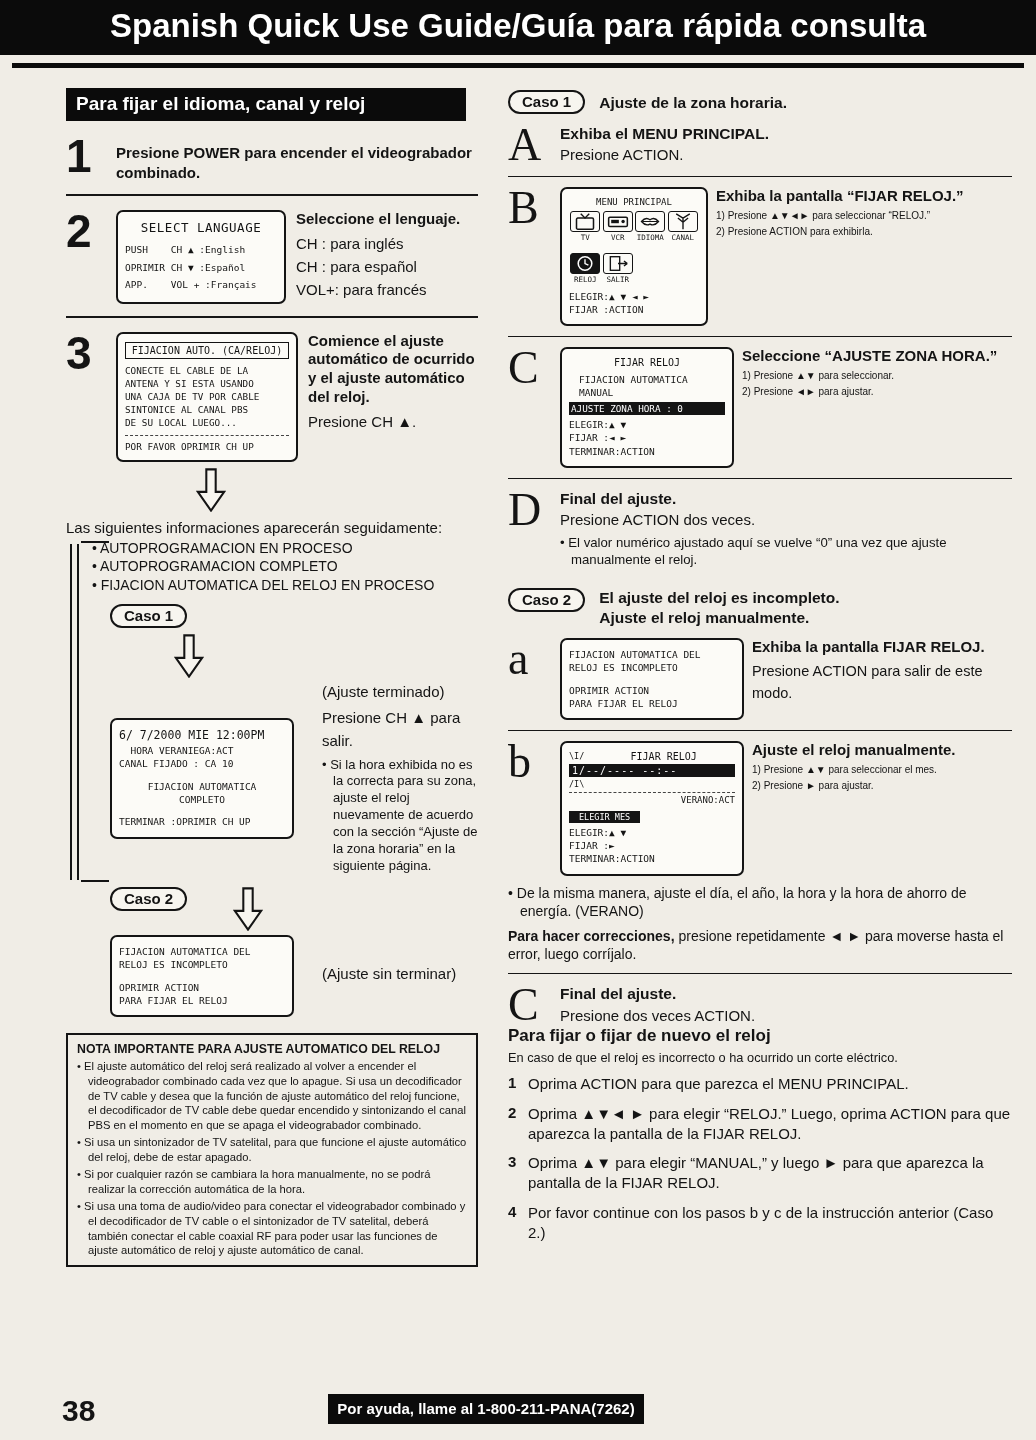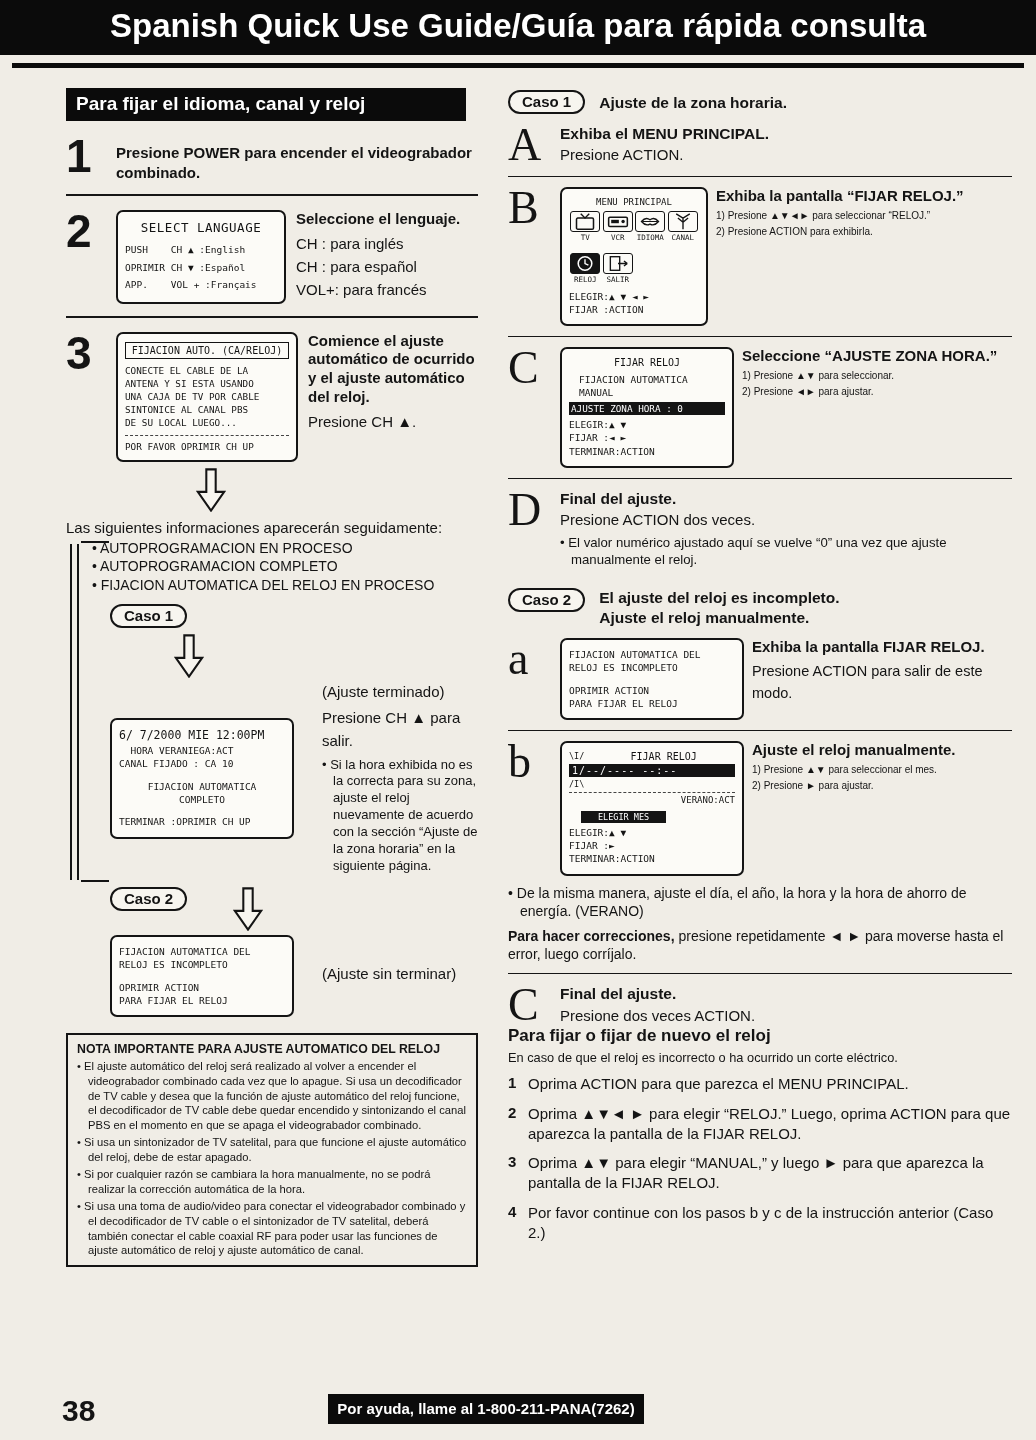--- a/index.html
+++ b/index.html
@@ -92,21 +92,21 @@
   .osd-ind{padding-left:10px}
   .osd-hl{background:#141414;color:#fff;font-size:9.3px;padding:1px 2px;margin:3px 0;white-space:nowrap}
 
   .osd-a{width:184px}
   .osd-b{width:184px}
   .osd-b-titlerow{display:flex;gap:8px;font-size:9.5px}
   .osd-b-title{flex:1;text-align:center;font-size:10px}
   .osd-marker{font-size:8.5px;line-height:1.2}
   .osd-hl-row{background:#141414;color:#fff;font-size:10px;padding:1px 3px;margin:2px 0;letter-spacing:1px}
   .osd-verano{border-top:1px dashed #444;margin-top:3px;padding-top:2px;text-align:right;font-size:9px}
-  .osd-inv-badge{display:inline-block;background:#141414;color:#fff;font-size:8.5px;padding:1px 17px;margin:3px 12px}
+  .osd-inv-badge{display:inline-block;background:#141414;color:#fff;font-size:8.5px;padding:1px 10px;margin:3px 0}
 
   .r-par{font-size:14px;line-height:1.32;margin-top:8px;padding-left:12px;text-indent:-12px}
   .r-par::before{content:"• "}
   .r-corr{font-size:14px;line-height:1.32;margin-top:6px}
   .r-corr b{font-weight:bold}
 
   .reset-head{font-weight:bold;font-size:17px;}
   .reset-intro{font-size:12.8px;margin-top:4px}
   .reset-step{display:flex;gap:8px;margin-top:9px}
   .reset-num{font-weight:bold;font-size:15px;width:12px;flex:none}

